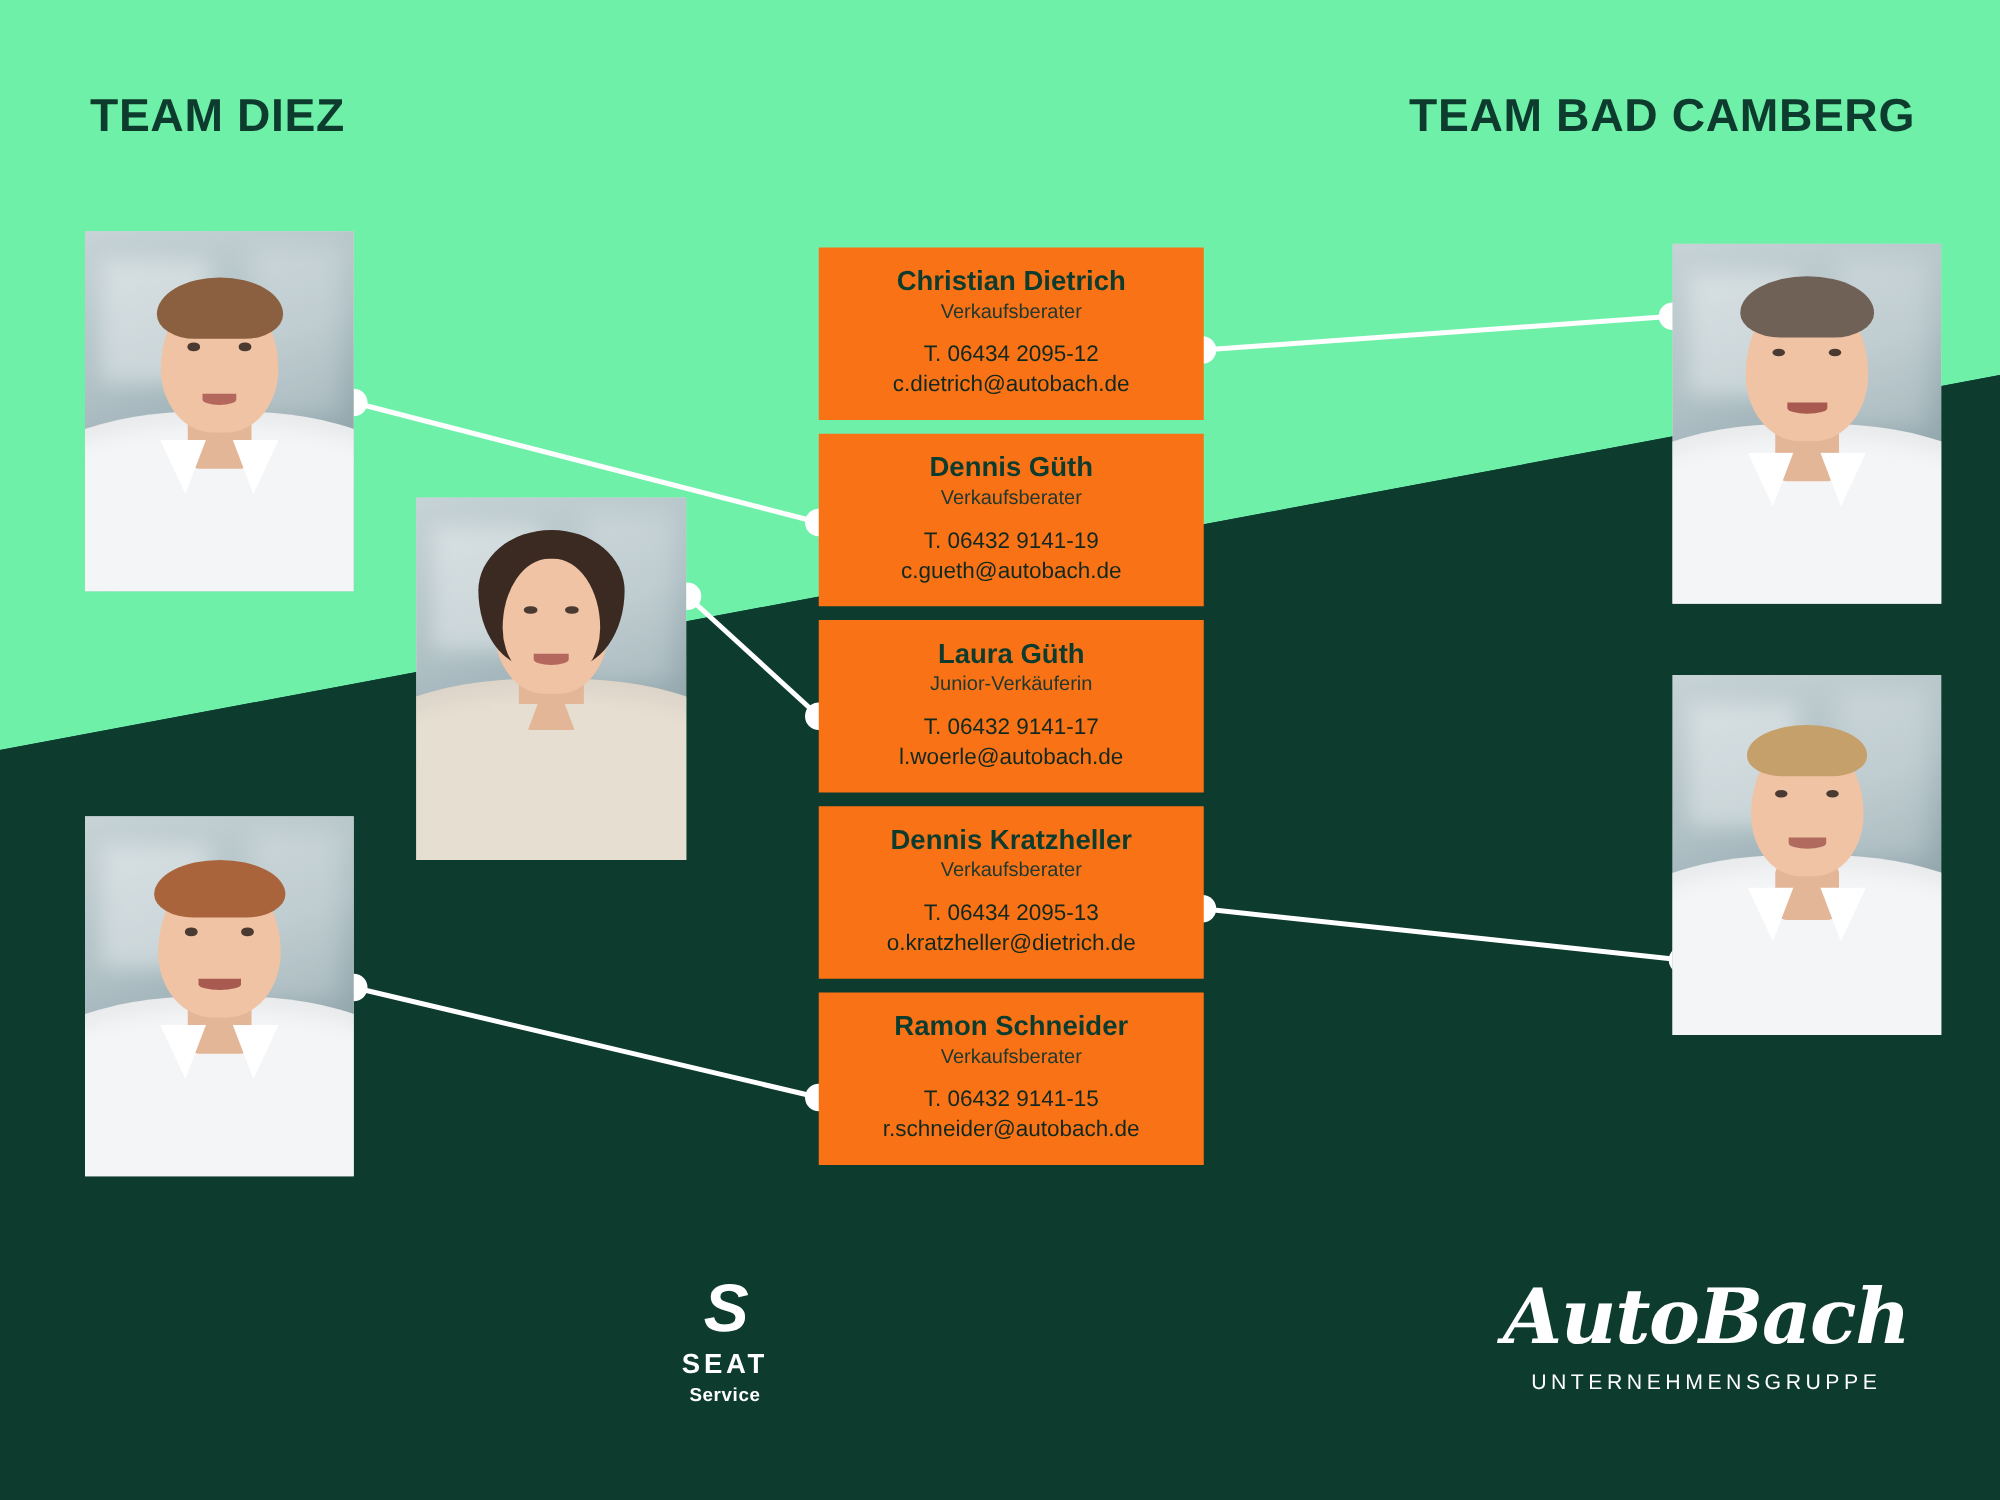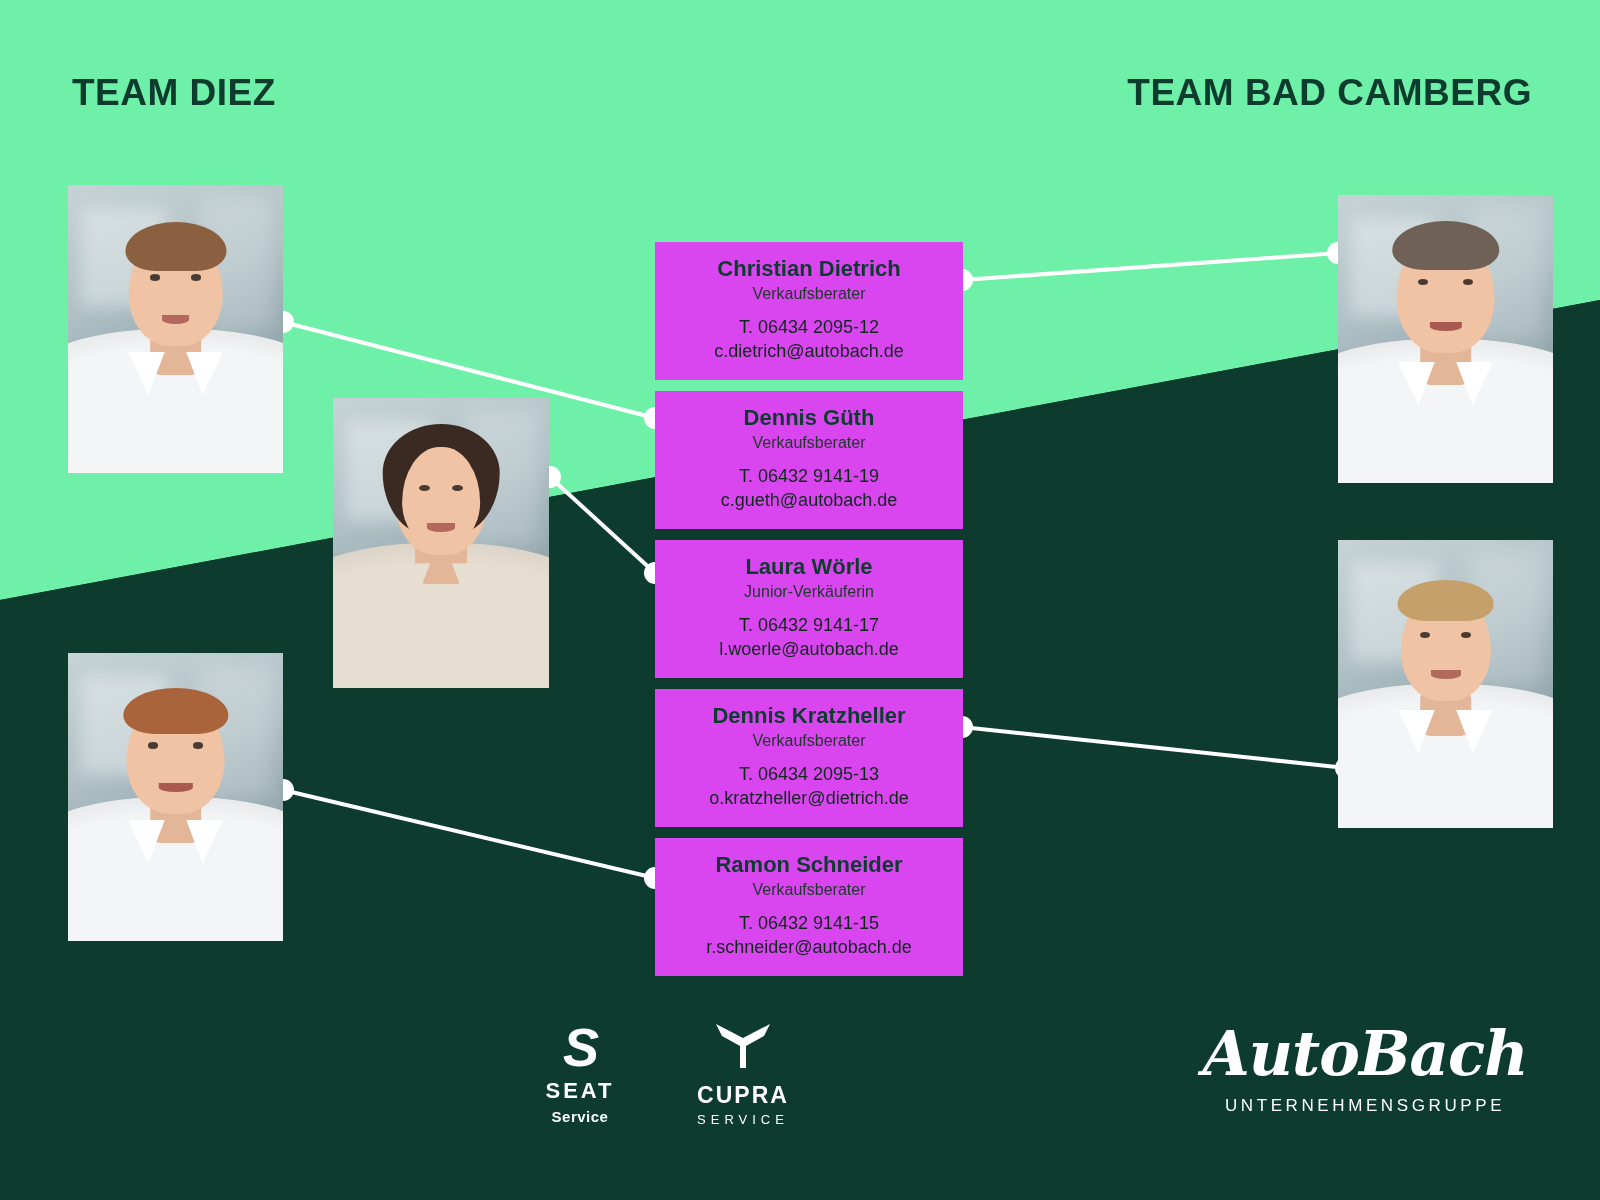--- a/index.html
+++ b/index.html
@@ -143,25 +143,24 @@
     width: 17%;
     height: 15%;
     background: #ffffff;
   }
   .p-collar-l { left: 28%; clip-path: polygon(0 0, 100% 0, 55% 100%); }
   .p-collar-r { right: 28%; clip-path: polygon(0 0, 100% 0, 45% 100%); }
 
   
   .card {
     position: absolute;
-    background: #d946ef;
+    background: #f97316;
     text-align: center;
     padding: 14px 18px 18px 18px;
     box-sizing: border-box;
-    margin-top: 44px;
   }
   .card .name {
     font-weight: bold;
     font-size: 22px;
     color: #0d3b2e;
     margin-bottom: 3px;
   }
   .card .role {
     font-size: 16px;
     color: #22382f;
@@ -373,21 +372,21 @@
   </div>
 
   <div class="card" style="left:655px; top:347px; width:308px; height:138px;">
     <div class="name">Dennis Güth</div>
     <div class="role">Verkaufsberater</div>
     <div class="phone">T. 06432 9141-19</div>
     <div class="email">c.gueth@autobach.de</div>
   </div>
 
   <div class="card" style="left:655px; top:496px; width:308px; height:138px;">
-    <div class="name">Laura Wörle</div>
+    <div class="name">Laura Güth</div>
     <div class="role">Junior-Verkäuferin</div>
     <div class="phone">T. 06432 9141-17</div>
     <div class="email">l.woerle@autobach.de</div>
   </div>
 
   <div class="card" style="left:655px; top:645px; width:308px; height:138px;">
     <div class="name">Dennis Kratzheller</div>
     <div class="role">Verkaufsberater</div>
     <div class="phone">T. 06434 2095-13</div>
     <div class="email">o.kratzheller@dietrich.de</div>
@@ -400,26 +399,19 @@
     <div class="email">r.schneider@autobach.de</div>
   </div>
 
 
   <div id="logo-seat" class="logo">
     <div class="glyph">S</div>
     <div class="word">SEAT</div>
     <div class="sub">Service</div>
   </div>
 
-  <div id="logo-cupra" class="logo">
-    <svg width="70" height="52" viewBox="0 0 70 52">
-      <path d="M8 4 L35 18 L62 4 L56 16 L38 26 L38 48 L32 48 L32 26 L14 16 Z" fill="#ffffff"></path>
-    </svg>
-    <div class="word">CUPRA</div>
-    <div class="sub">SERVICE</div>
-  </div>
 
   <div id="logo-autobach" class="logo">
     <div class="script">AutoBach</div>
     <div class="sub">UNTERNEHMENSGRUPPE</div>
   </div>
 
 </div>
 
 </body></html>

